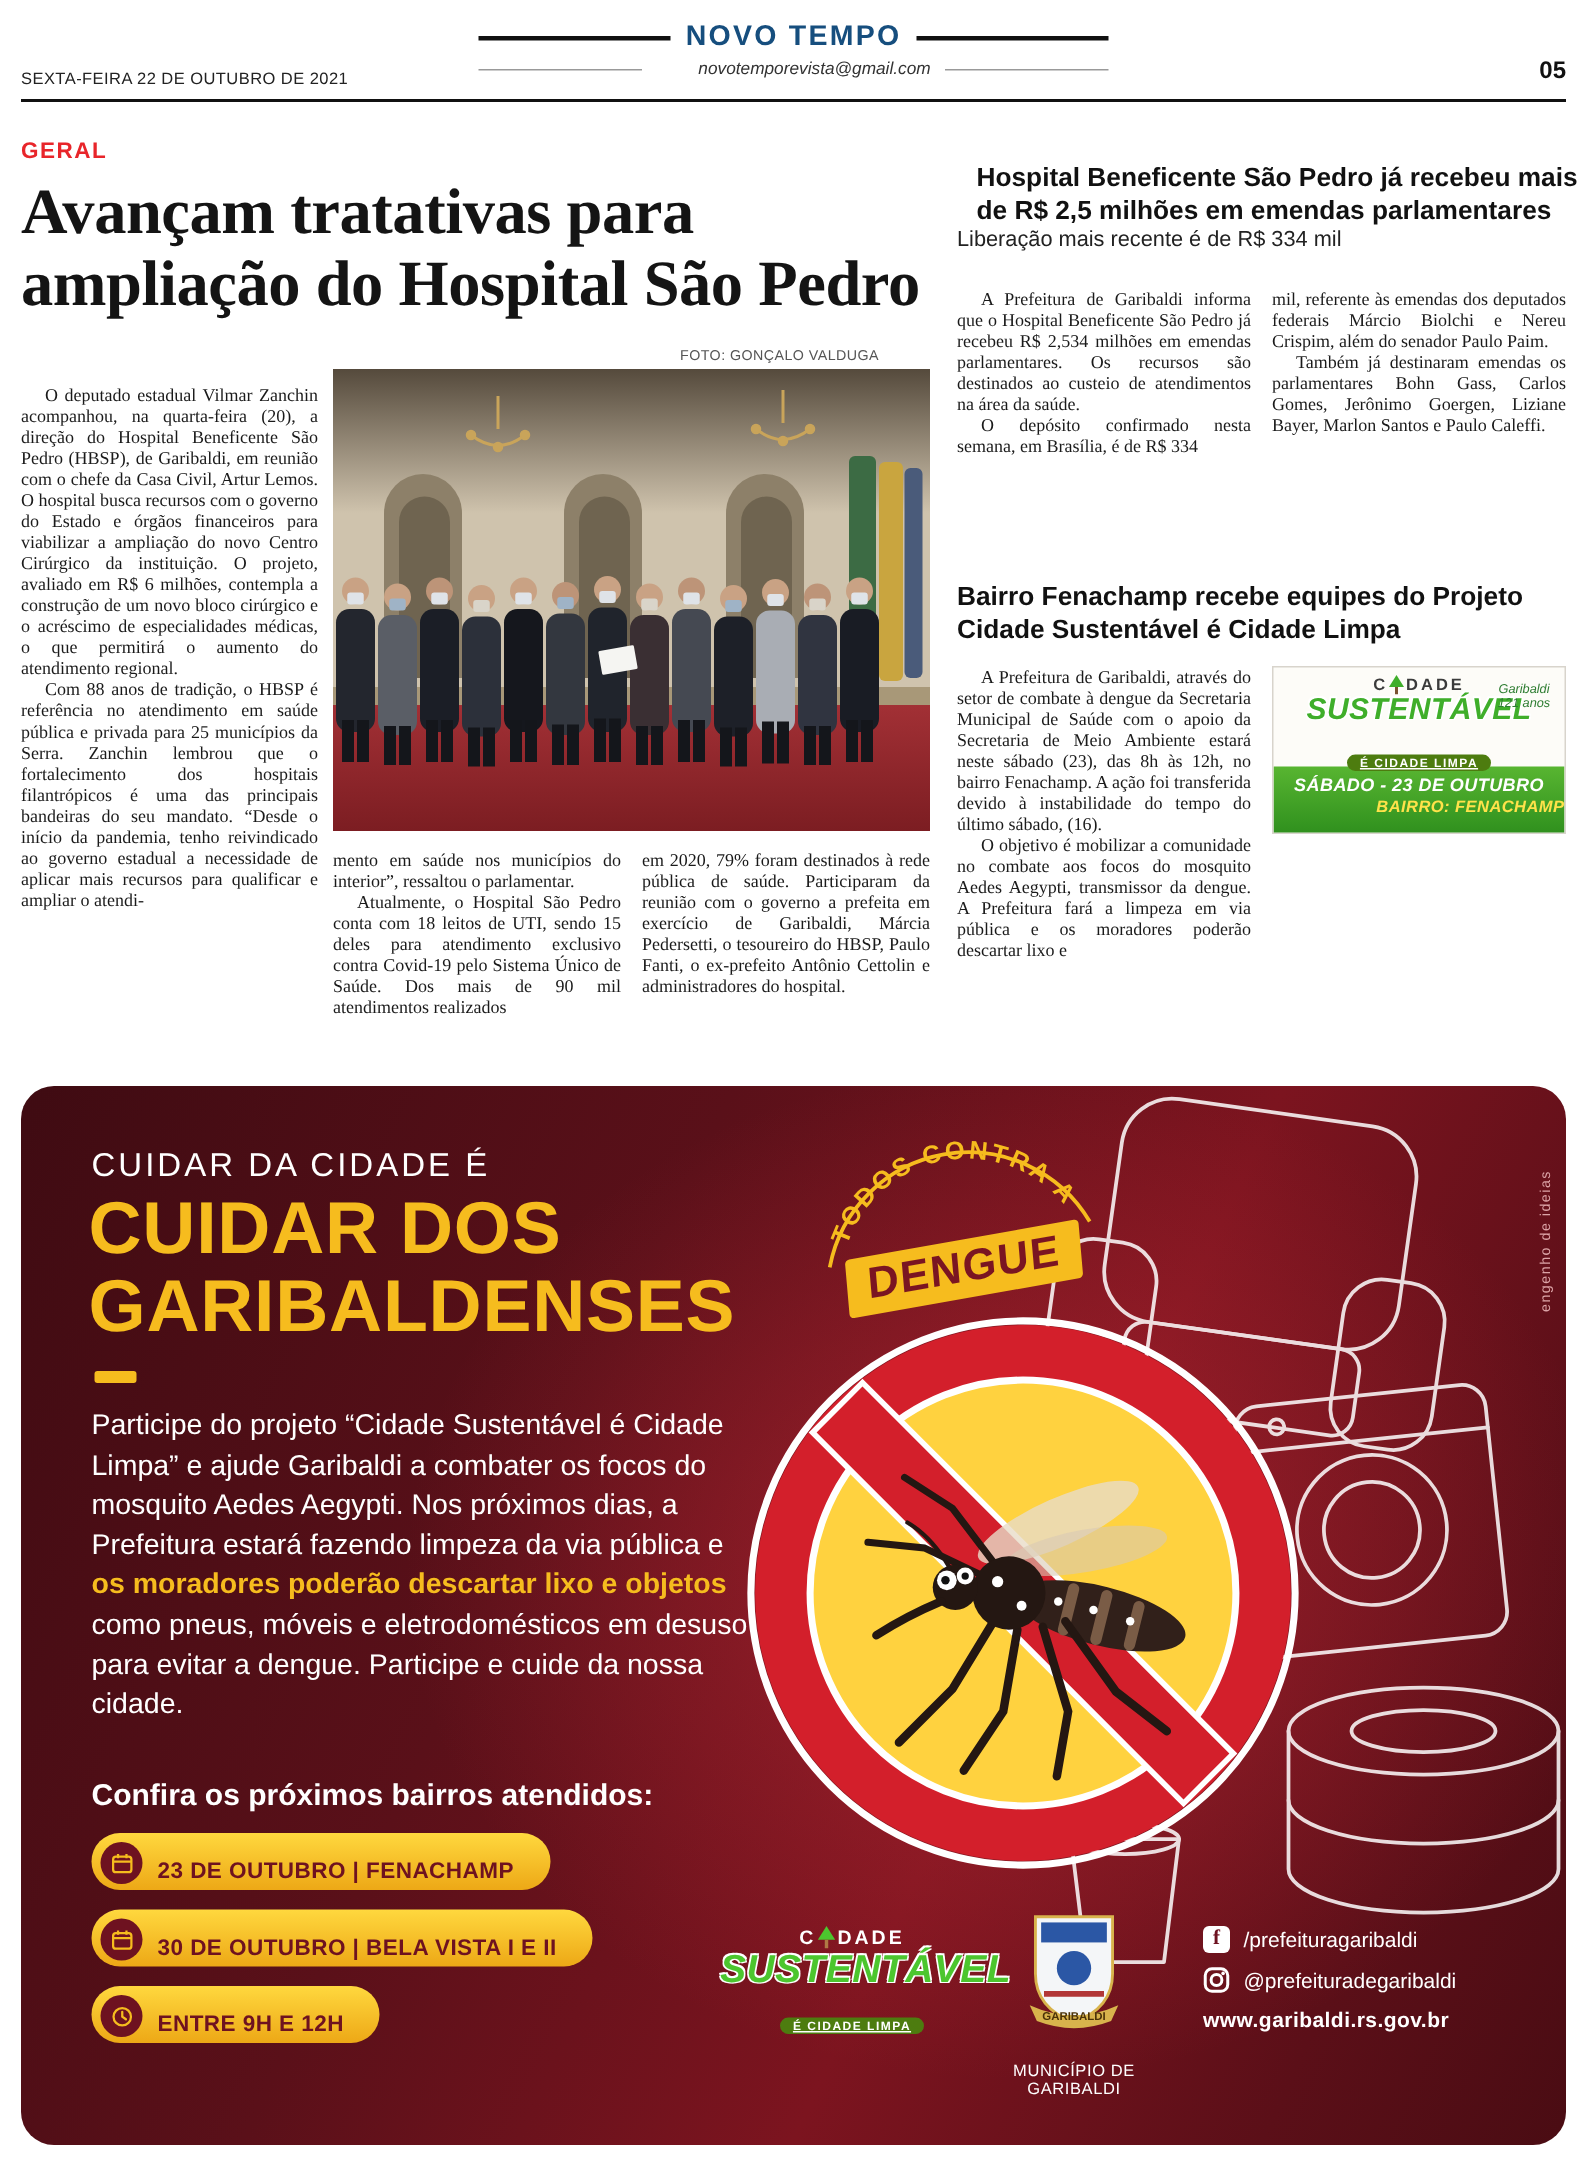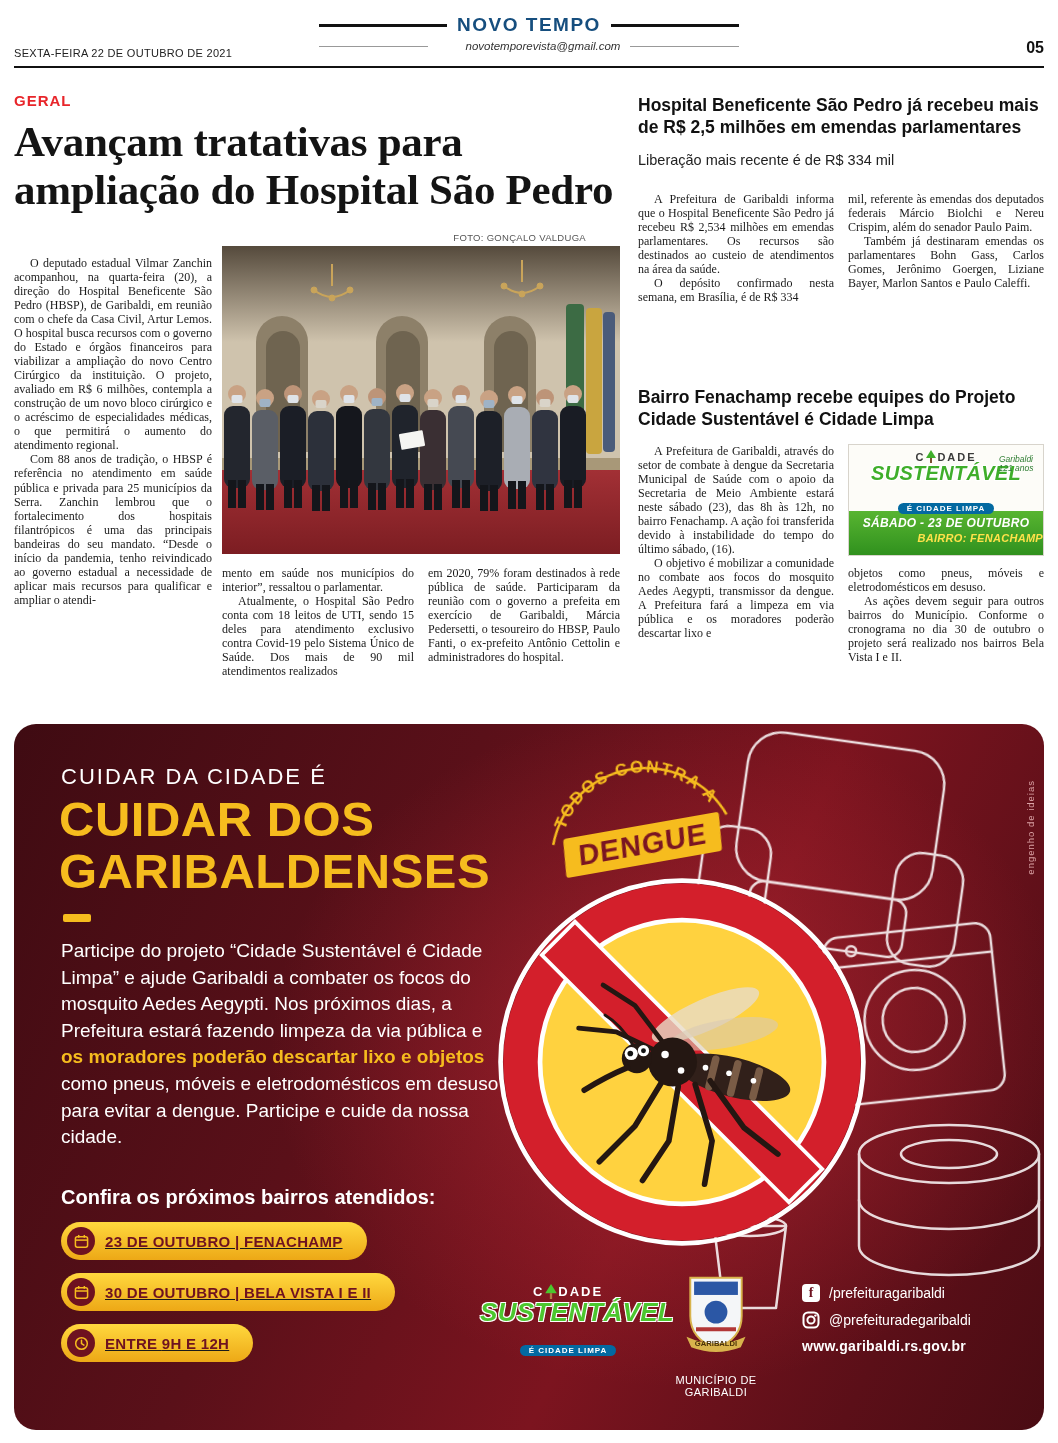--- a/index.html
+++ b/index.html
@@ -50,40 +50,40 @@
   .a3-graphic-top { position:relative; height:66px; padding-top:5px; text-align:center; }
   .anniv { position:absolute; right:4px; top:10px; width:46px; font-size:8.5px; font-style:italic; color:#2e7d32; line-height:1.1; text-align:center; }
   .a3-graphic-strip { height:46px; background:linear-gradient(180deg,#58b531,#2e8f1d); text-align:center; padding-top:5px; }
   .strip-l1 { color:#fff; font-weight:bold; font-style:italic; font-size:12px; letter-spacing:.3px; }
   .strip-l2 { color:#ffe24a; font-weight:bold; font-style:italic; font-size:11px; margin-top:2px; letter-spacing:.3px;text-align:right; }
 
   
   .cs-line1 { font-weight:800; letter-spacing:2px; color:#3b3b3b; font-size:11px; display:flex; align-items:flex-end; justify-content:center; gap:1px; }
   .cs-line2 { color:#3fae2a; font-weight:800; font-style:italic; font-size:20px; letter-spacing:.3px; line-height:1;
               text-shadow:-1px -1px 0 #fff, 1px -1px 0 #fff, -1px 1px 0 #fff, 1px 1px 0 #fff; }
-  .cs-ribbon { display:inline-block; background:#0369a1; color:#fff; font-size:8px; font-weight:bold; padding:1px 9px;
-               border-radius:7px; margin-top:20px; letter-spacing:1px; }
+  .cs-ribbon { display:inline-block; background:#4d7c0f; color:#fff; font-size:8px; font-weight:bold; padding:1px 9px;
+               border-radius:7px; margin-top:20px; letter-spacing:1px;text-decoration:underline; }
   .tree { display:inline-block; }
 
   
   .ad { position:absolute; left:14px; top:724px; width:1030px; height:706px; border-radius:22px; overflow:hidden;
         background:
           radial-gradient(ellipse 560px 470px at 64% 46%, rgba(196,44,56,.55), rgba(0,0,0,0) 72%),
           linear-gradient(115deg,#3f0b12 0%,#5a1019 35%,#7c141f 62%,#5b0f18 85%,#4a0c13 100%); }
   .ad > * { position:absolute; }
   .ad-deco { left:0; top:0; width:1030px; height:706px; z-index:1; pointer-events:none; }
   .ad-kicker   { left:47px; top:40px;  z-index:6; color:#fff; font-size:22px; letter-spacing:2px; font-weight:500; }
   .ad-headline { left:45px; top:70px;  z-index:6; color:#f6bc1e; font-size:49px; font-weight:800; line-height:1.06; letter-spacing:.5px; }
   .ad-dash     { left:49px; top:190px; z-index:6; width:28px; height:8px; background:#f6bc1e; border-radius:2px; }
   .ad-body     { left:47px; top:214px; z-index:6; width:440px; color:#fff; font-size:19px; line-height:1.4; margin:0; }
   .ad-body .hl { color:#f6bc1e; font-weight:bold; }
   .ad-sched-title { left:47px; top:462px; z-index:6; color:#fff; font-size:20px; font-weight:bold; }
   .ad-pills { left:47px; top:498px; z-index:6; display:flex; flex-direction:column; gap:13px; align-items:flex-start; }
-  .pill { display:inline-flex; align-items:center; gap:10px; background:linear-gradient(180deg,#ffd83e,#eda816);
-          border-radius:20px; padding:4px 24px 4px 6px; height:38px;text-decoration:underline; }
+  .pill { display:inline-flex; align-items:flex-end; gap:10px; background:linear-gradient(180deg,#ffd83e,#eda816);
+          border-radius:20px; padding:4px 24px 4px 6px; height:38px; }
   .pill-icon { width:28px; height:28px; border-radius:50%; background:#6e1220; display:flex; align-items:center; justify-content:center; color:#f6bc1e; flex:none; }
   .pill-text { color:#6e1220; font-size:15px; letter-spacing:.3px; font-weight:600; white-space:nowrap; }
   .pill-text b { font-weight:800; }
 
   .badge { left:522px; top:26px; width:200px; z-index:7; transform:rotate(-10deg); text-align:center; }
   .badge-banner { display:inline-block; background:#f6bc1e; color:#7a1522; font-weight:800; font-size:29px;
                   padding:3px 14px; transform:skewX(-5deg); border-radius:3px; margin-top:-14px; letter-spacing:1px; }
 
   .sign { left:480px; top:150px; width:376px; height:376px; z-index:5; }
 
@@ -276,21 +276,21 @@
   </div>
 
   <div class="copy a1-col2">
     <p class="noindent">mento em saúde nos municípios do interior”, ressaltou o parlamentar.</p>
     <p>Atualmente, o Hospital São Pedro conta com 18 leitos de UTI, sendo 15 deles para atendimento exclusivo contra Covid-19 pelo Sistema Único de Saúde. Dos mais de 90 mil atendimentos realizados</p>
   </div>
   <div class="copy a1-col3">
     <p class="noindent">em 2020, 79% foram destinados à rede pública de saúde. Participaram da reunião com o governo a prefeita em exercício de Garibaldi, Márcia Pedersetti, o tesoureiro do HBSP, Paulo Fanti, o ex-prefeito Antônio Cettolin e administradores do hospital.</p>
   </div>
 
-  <h2 class="a2-head" style="margin:0;">Hospital Beneficente São Pedro já recebeu mais de R$ 2,5 milhões em emendas parlamentares</h2>
+  <h2 class="a2-head" style="margin:13px;">Hospital Beneficente São Pedro já recebeu mais de R$ 2,5 milhões em emendas parlamentares</h2>
   <div class="a2-sub">Liberação mais recente é de R$ 334 mil</div>
   <div class="copy a2-col1">
     <p>A Prefeitura de Garibaldi informa que o Hospital Beneficente São Pedro já recebeu R$ 2,534 milhões em emendas parlamentares. Os recursos são destinados ao custeio de atendimentos na área da saúde.</p>
     <p>O depósito confirmado nesta semana, em Brasília, é de R$ 334</p>
   </div>
   <div class="copy a2-col2">
     <p class="noindent">mil, referente às emendas dos deputados federais Márcio Biolchi e Nereu Crispim, além do senador Paulo Paim.</p>
     <p>Também já destinaram emendas os parlamentares Bohn Gass, Carlos Gomes, Jerônimo Goergen, Liziane Bayer, Marlon Santos e Paulo Caleffi.</p>
   </div>
 
@@ -311,24 +311,20 @@
             <span>DADE</span>
         </div>
         <div class="cs-line2">SUSTENTÁVEL</div>
         <div class="cs-ribbon">É CIDADE LIMPA</div>
         <div class="anniv">Garibaldi 121 anos</div>
       </div>
       <div class="a3-graphic-strip">
         <div class="strip-l1">SÁBADO - 23 DE OUTUBRO</div>
         <div class="strip-l2">BAIRRO: FENACHAMP</div>
       </div>
-    </div>
-    <div class="copy">
-      <p class="noindent">objetos como pneus, móveis e eletrodomésticos em desuso.</p>
-      <p>As ações devem seguir para outros bairros do Município. Conforme o cronograma no dia 30 de outubro o projeto será realizado nos bairros Bela Vista I e II.</p>
     </div>
   </div>
 
   <div class="ad">
 
     <svg class="ad-deco" viewBox="0 0 1030 706">
       <g stroke="#fff" stroke-width="2.5" fill="none" opacity="0.85" stroke-linejoin="round" stroke-linecap="round">
         <g transform="rotate(8 830 130)">
           <rect x="722" y="18" width="198" height="150" rx="34"></rect>
           <rect x="690" y="118" width="68" height="112" rx="26"></rect>

